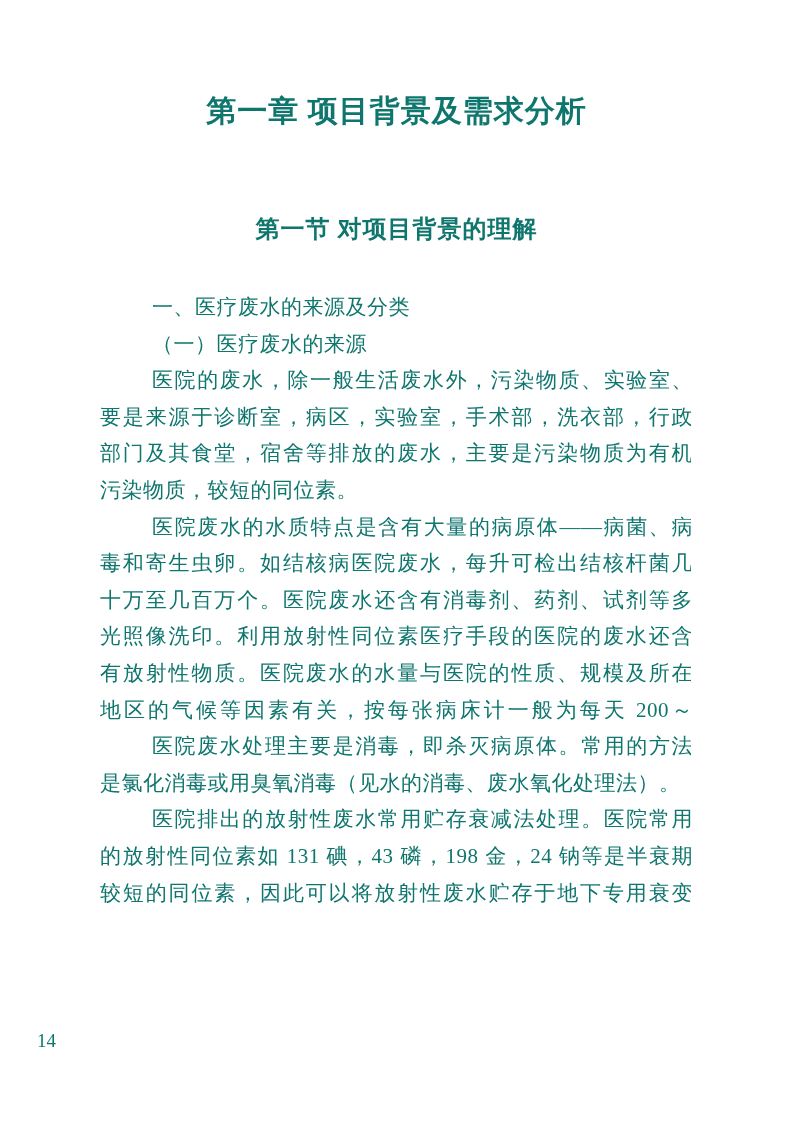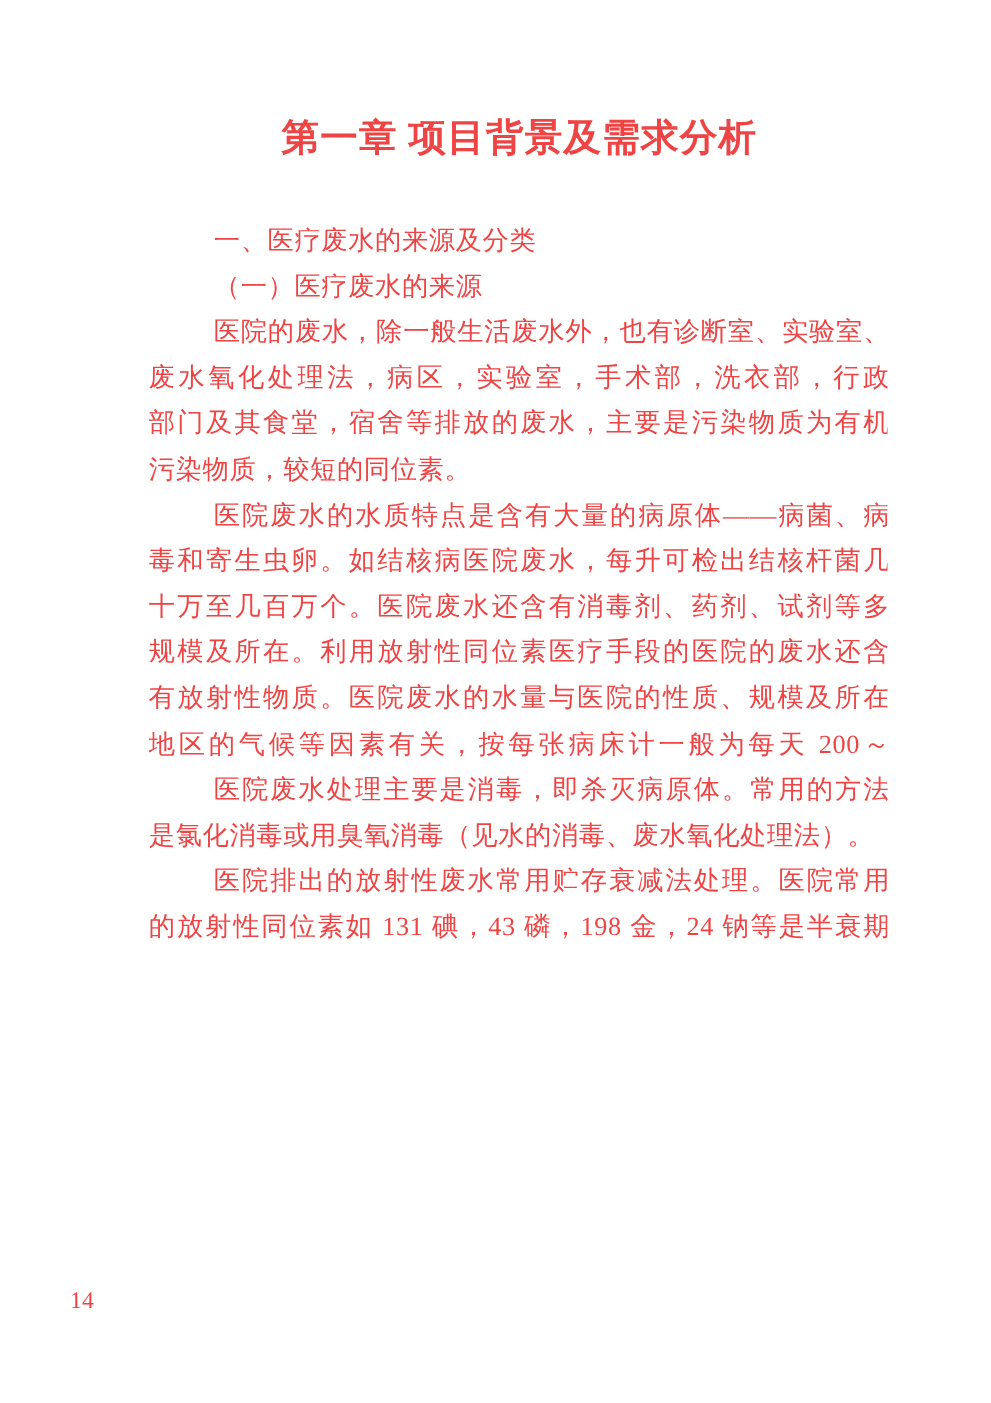--- a/index.html
+++ b/index.html
@@ -5,24 +5,23 @@
   html, body {
     margin: 0;
     padding: 0;
     background: #ffffff;
   }
   .page {
     position: relative;
     width: 691px;
     height: 1122px;
     background: #ffffff;
-    color: #ef4444;
+    color: #0f766e;
     font-family: "Liberation Serif", "DejaVu Serif", serif;
     overflow: hidden;
-    margin-left: 19px;
   }
   .content {
     position: absolute;
     left: 100px;
     top: 0;
     width: 593px;
   }
   .chapter-title {
     margin: 96px 0 0 0;
     font-size: 30px;
@@ -74,37 +73,39 @@
   }
 </style>
 </head>
 <body>
 
 <div class="page">
   <div class="content">
 
     <h1 class="chapter-title">第一章 项目背景及需求分析</h1>
 
+    <h2 class="section-title">第一节 对项目背景的理解</h2>
 
     <div class="body-text">
       <div class="line indent last">一、医疗废水的来源及分类</div>
       <div class="line indent last">（一）医疗废水的来源</div>
-      <div class="line indent">医院的废水，除一般生活废水外，也有诊断室、实验室、</div>
-      <div class="line">废水氧化处理法，病区，实验室，手术部，洗衣部，行政</div>
+      <div class="line indent">医院的废水，除一般生活废水外，污染物质、实验室、</div>
+      <div class="line">要是来源于诊断室，病区，实验室，手术部，洗衣部，行政</div>
       <div class="line">部门及其食堂，宿舍等排放的废水，主要是污染物质为有机</div>
       <div class="line last">污染物质，较短的同位素。</div>
       <div class="line indent">医院废水的水质特点是含有大量的病原体——病菌、病</div>
       <div class="line">毒和寄生虫卵。如结核病医院废水，每升可检出结核杆菌几</div>
       <div class="line">十万至几百万个。医院废水还含有消毒剂、药剂、试剂等多</div>
-      <div class="line">规模及所在。利用放射性同位素医疗手段的医院的废水还含</div>
+      <div class="line">光照像洗印。利用放射性同位素医疗手段的医院的废水还含</div>
       <div class="line">有放射性物质。医院废水的水量与医院的性质、规模及所在</div>
       <div class="line">地区的气候等因素有关，按每张病床计一般为每天 200～</div>
       <div class="line indent">医院废水处理主要是消毒，即杀灭病原体。常用的方法</div>
       <div class="line last">是氯化消毒或用臭氧消毒（见水的消毒、废水氧化处理法）。</div>
       <div class="line indent">医院排出的放射性废水常用贮存衰减法处理。医院常用</div>
       <div class="line">的放射性同位素如 131 碘，43 磷，198 金，24 钠等是半衰期</div>
+      <div class="line">较短的同位素，因此可以将放射性废水贮存于地下专用衰变</div>
     </div>
   </div>
 
   <div class="page-number">
     <span>14</span>
   </div>
 </div>
 
 </body></html>

